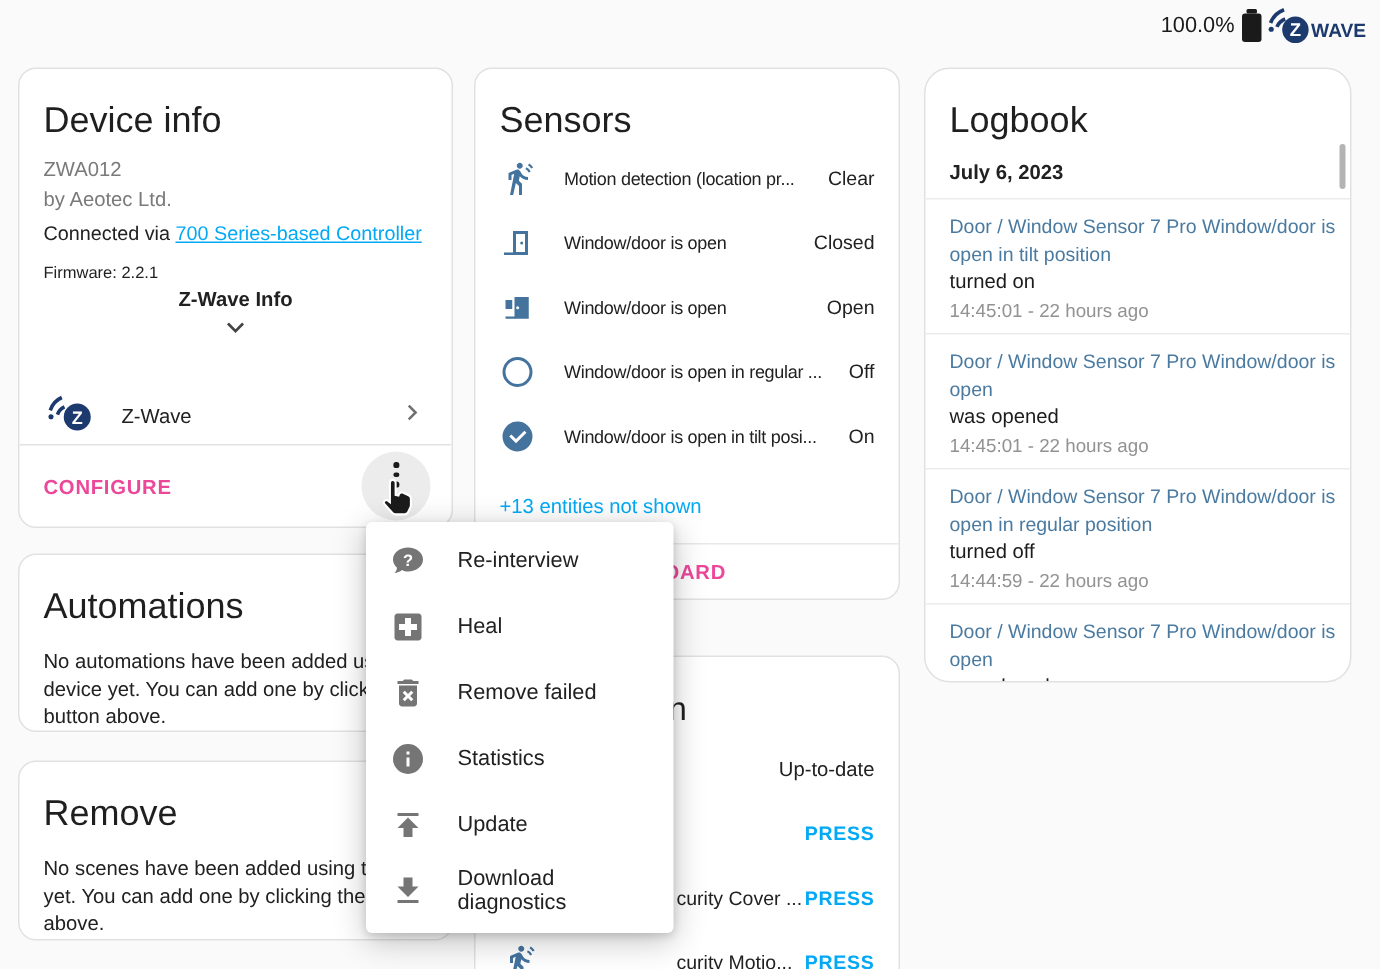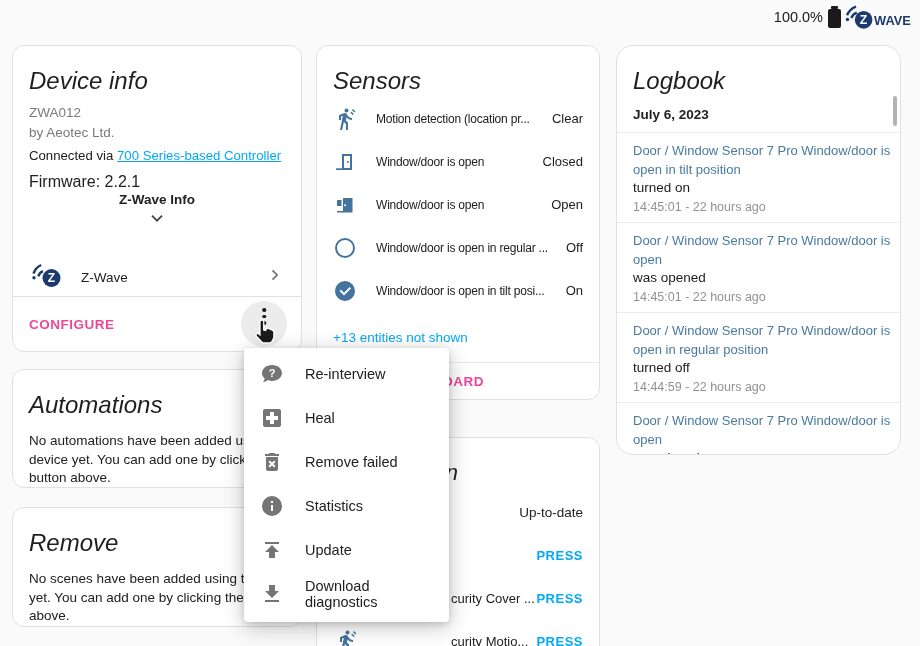--- a/index.html
+++ b/index.html
@@ -9,34 +9,34 @@
 
   
   .topbar { position:absolute; top:0; left:0; right:0; height:36px; }
   .battery-label { position:absolute; top:9px; right:97px; font-size:14.5px; color:#1a1a1a; }
   .battery { position:absolute; top:9px; right:79px; width:13px; height:19px; background:#1a1a1a; border-radius:2px; }
   .battery::before { content:""; position:absolute; top:-3px; left:3px; width:7px; height:3px; background:#1a1a1a; border-radius:1px; }
   .zwave-logo { position:absolute; top:3px; right:8px; }
 
   
   .card { position:absolute; background:#fff; border:1px solid #e1e1e1; border-radius:12px; overflow:hidden; }
-  .card-title { padding:20px 16px 0; font-size:24px; line-height:29px; color:#1f1f1f; white-space:nowrap;font-style:italic; }
+  .card-title { padding:20px 16px 0; font-size:24px; line-height:29px; color:#1f1f1f; white-space:nowrap; }
 
   #card-device      { left:12px;  top:45px;  width:290px; height:307px; }
   #card-automations { left:12px;  top:369px; width:290px; height:119px; }
   #card-scenes      { left:12px;  top:507px; width:290px; height:120px; }
   #card-sensors     { left:316px; top:45px;  width:284px; height:355px; }
   #card-config      { left:316px; top:437px; width:284px; height:230px; }
   #card-logbook     { left:616px; top:45px;  width:285px; height:410px;border-radius:17px; }
 
   
   .dev-sub { margin:8px 16px 0; font-size:13.5px; line-height:20px; color:#7a7a7a; }
   .dev-connected { margin:3px 16px 0; font-size:13.2px; line-height:20px; white-space:nowrap; }
   .dev-connected a { color:#03a9f4; text-decoration:underline; cursor:pointer; }
-  .dev-firmware { margin:6px 16px 0; font-size:16px; line-height:20px; }
+  .dev-firmware { margin:6px 16px 0; font-size:11px; line-height:20px; }
   .dev-expander { margin:16px 16px 0; height:24px; display:flex; align-items:center; justify-content:flex-end; font-weight:bold; font-size:13.5px; cursor:pointer;flex-direction:column; }
   .dev-zw-row { margin:29px 16px 0; display:flex; align-items:center; cursor:pointer; }
   .dev-zw-row .zw-label { margin-left:16px; font-size:13.5px; }
   .chev { color:#6f6f6f; }
   .dev-footer { position:absolute; left:0; right:0; bottom:0; height:55px; border-top:1px solid #e1e1e1; display:flex; align-items:center; padding:0 16px; }
   .text-btn { color:#ec4899; font-weight:bold; font-size:13.5px; letter-spacing:.5px; cursor:pointer; }
   .dots-btn { position:absolute; right:14px; top:4px; width:46px; height:46px; border-radius:50%; background:#ececec; cursor:pointer; }
   .dots { position:absolute; left:50%; top:7px; transform:translateX(-50%); display:flex; flex-direction:column; gap:3px; }
   .dots i { width:3.5px; height:3.5px; border-radius:50%; background:#1b1b1b; }
   .hand-cursor { position:absolute; left:8px; top:15px; z-index:60; }

